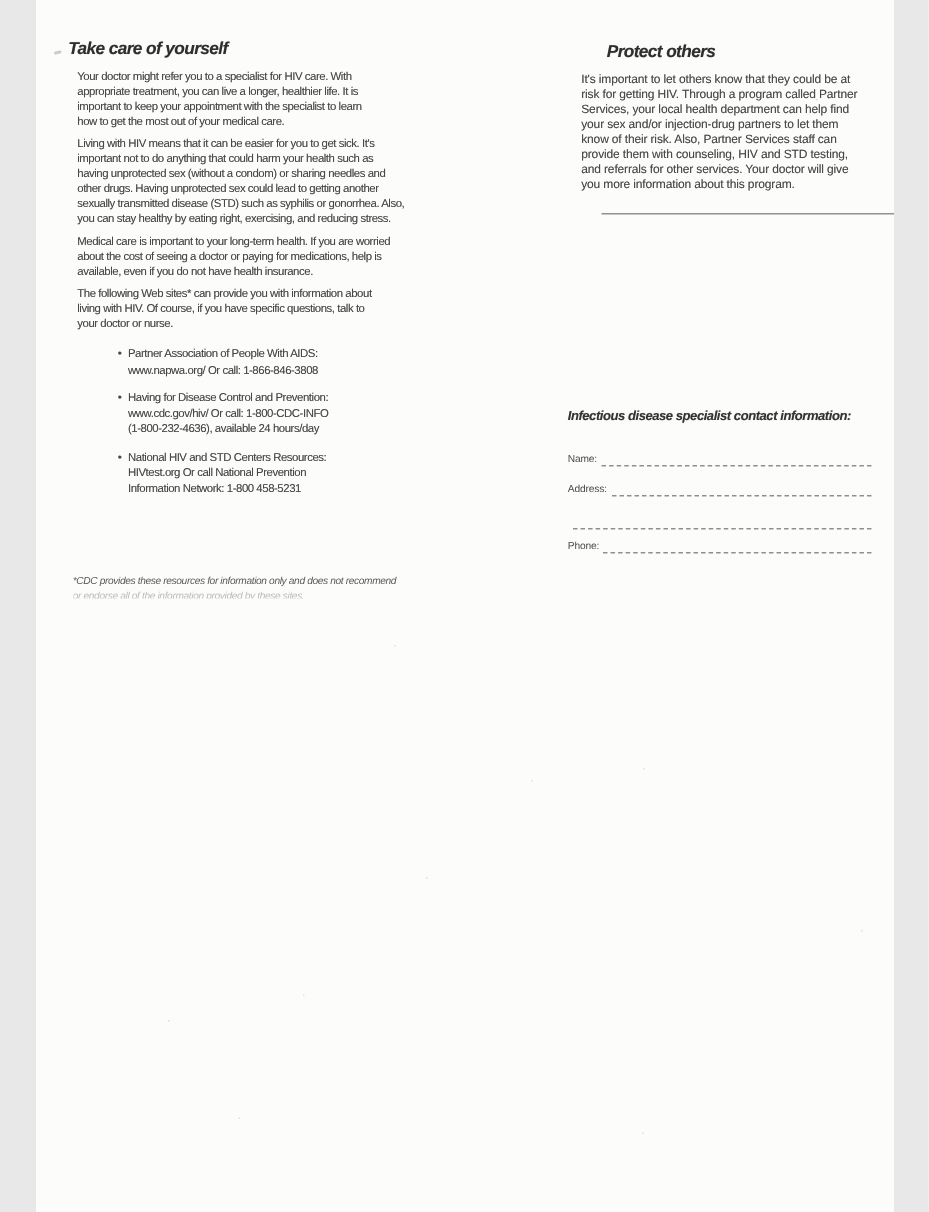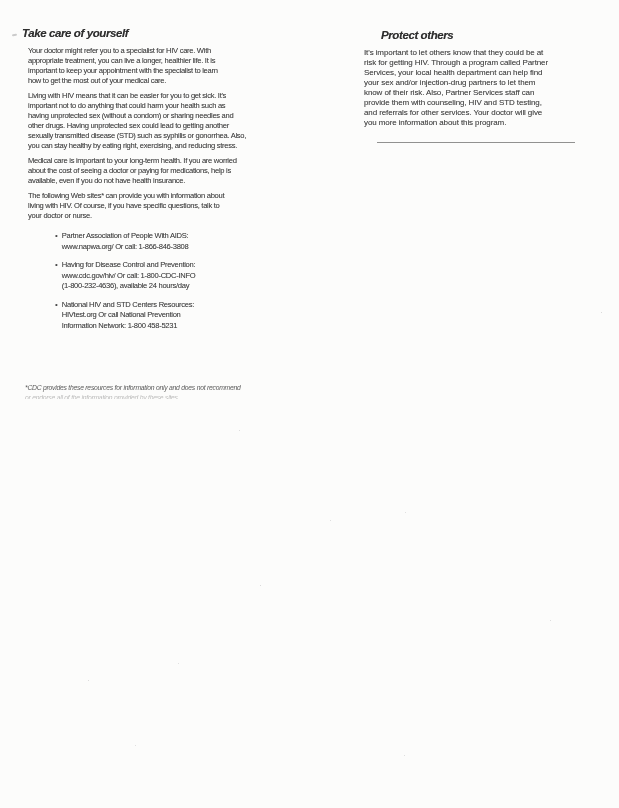--- a/index.html
+++ b/index.html
@@ -1,23 +1,24 @@
 <!DOCTYPE html>
 <html><head>
 <meta charset="utf-8">
 <style>
   html,body{margin:0;padding:0;background:#e8e8e8;}
   .page{
     position:relative;
-    width:619px;height:808px;
+    width:532px;height:808px;
     margin:0 auto;
     background:#fcfcfb;
     overflow:hidden;
     font-family:"Liberation Sans", sans-serif;
     color:#444;
+    padding-left:40px;
   }
   
   .noise{
     position:absolute;left:0;top:0;width:1px;height:1px;background:transparent;
     box-shadow:
       520px 66px 0 0 #d9d9d9, 330px 520px 0 0 #dedede, 657px 0 0 0 #dddddd,
       260px 585px 0 0 #dadada, 405px 512px 0 0 #e0e0e0, 88px 680px 0 0 #dcdcdc,
       135px 745px 0 0 #e0e0e0, 404px 755px 0 0 #dedede, 550px 620px 0 0 #dddddd,
       178px 663px 0 0 #e1e1e1, 239px 430px 0 0 #dedede, 601px 312px 0 0 #dadada;
   }
@@ -153,13 +154,32 @@
 risk for getting HIV. Through a program called Partner
 Services, your local health department can help find
 your sex and/or injection-drug partners to let them
 know of their risk. Also, Partner Services staff can
 provide them with counseling, HIV and STD testing,
 and referrals for other services. Your doctor will give
 you more information about this program.</p>
     <div class="sig-line"></div>
   </div>
 
+  <div class="contact">
+    <div class="contact-heading">Infectious disease specialist contact information:</div>
+    <div class="field">
+      <span class="flabel">Name:</span>
+      <span class="fline"></span>
+    </div>
+    <div class="field">
+      <span class="flabel">Address:</span>
+      <span class="fline"></span>
+    </div>
+    <div class="field blank">
+      <span class="flabel"></span>
+      <span class="fline"></span>
+    </div>
+    <div class="field short">
+      <span class="flabel">Phone:</span>
+      <span class="fline"></span>
+    </div>
+  </div>
 </div>
 
 </body></html>

